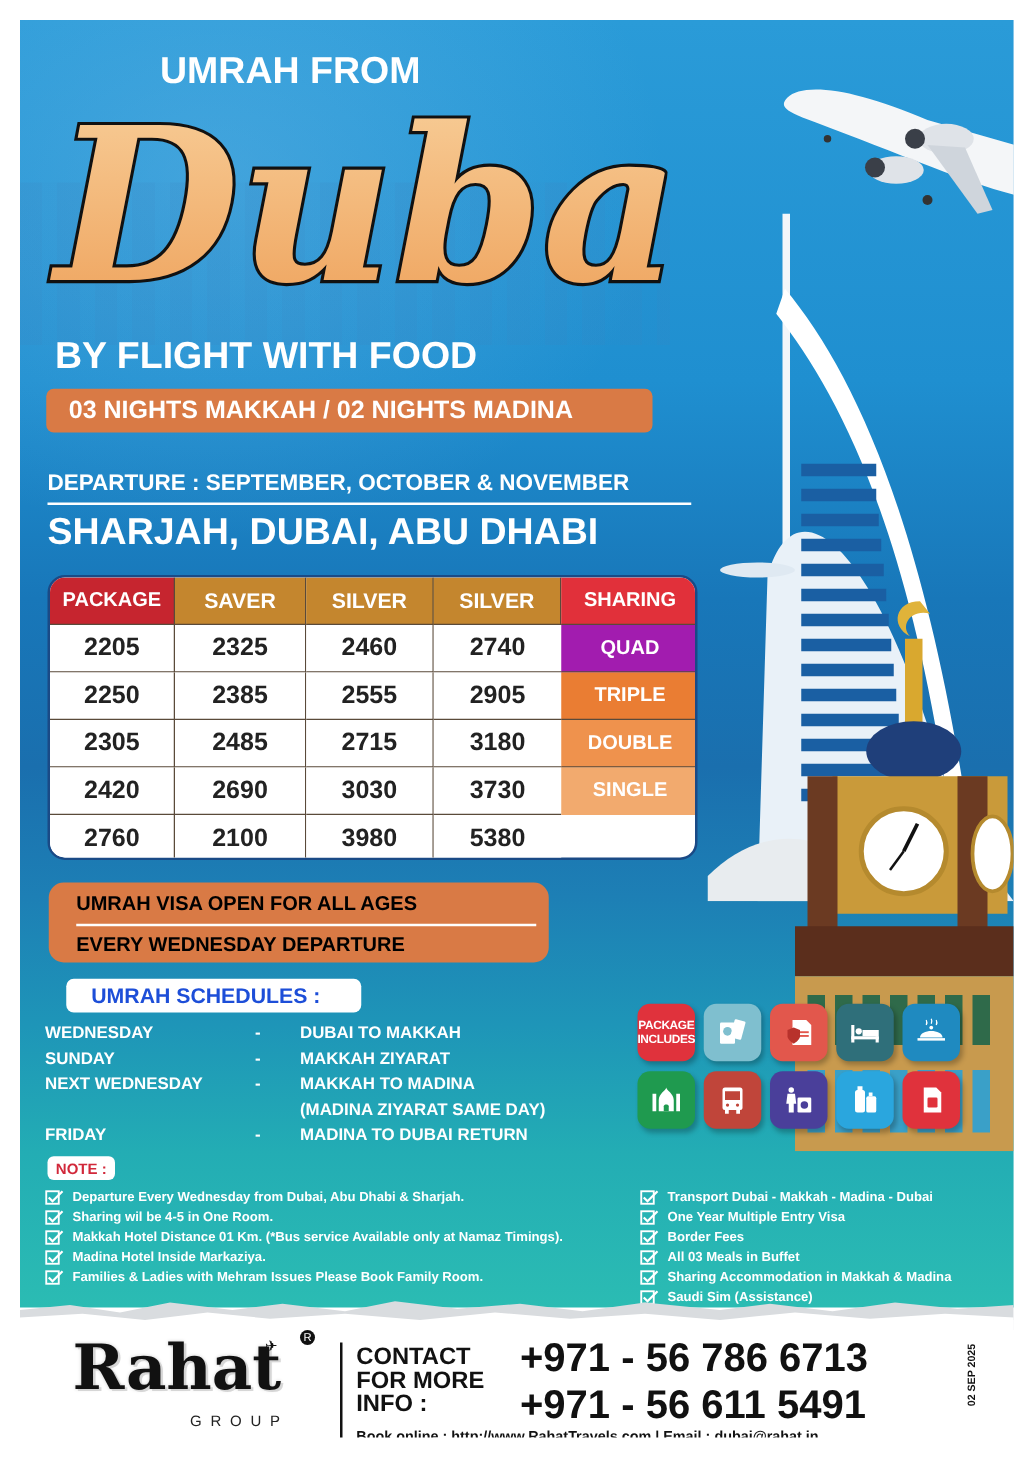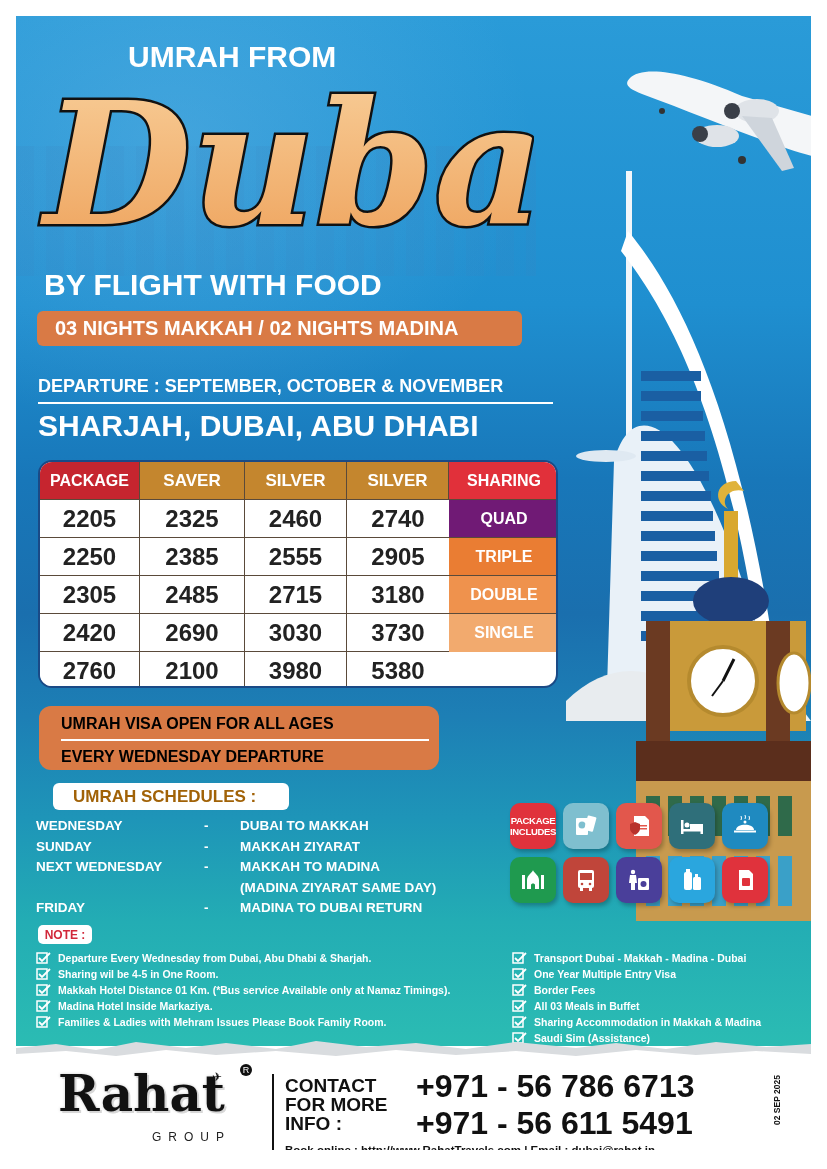--- a/index.html
+++ b/index.html
@@ -65,42 +65,42 @@
     grid-template-rows: 38px 38px 38px 38px 38px 38px;
     border: 2px solid #1a4a86;
   }
   .cell {
     display: flex; align-items: center; justify-content: center;
     border-right: 1px solid #5a4a3a; border-bottom: 1px solid #5a4a3a;
   }
   .cell.head { background: #c4862e; color: #ffffff; font-weight: 700; font-size: 17px; }
   .cell.corner { background: #c6252f; color: #ffffff; font-weight: 700; font-size: 16px; }
   .cell.rowlabel { color: #ffffff; font-weight: 700; font-size: 16px; }
-  .cell.val { color: #222222; font-weight: 700; font-size: 24px; background: #ffffff; }
+  .cell.val { color: #222222; font-weight: 700; font-size: 20px; background: #ffffff; }
   .r1 { background: #e1303a; }
-  .r2 { background: #701a75; }
+  .r2 { background: #a21caf; }
   .r3 { background: #ea7d33; }
   .r4 { background: #ef924d; }
   .r5 { background: #f2aa6e; }
 
   
   .visa-banner {
     position: absolute; left: 23px; top: 690px; width: 400px; height: 64px;
     background: #d97a45; border-radius: 12px;
     color: #000000; font-weight: 700; font-size: 16px;
     padding: 4px 0 0 22px;
   }
   .visa-banner .line1 { height: 28px; line-height: 28px; }
   .visa-banner .sep { width: 368px; height: 2px; background: #ffffff; margin: 1px 0 3px 0; }
   .visa-banner .line2 { height: 26px; line-height: 26px; }
 
   .sched-pill {
     position: absolute; left: 37px; top: 767px; width: 236px; height: 27px;
     background: #ffffff; border-radius: 6px;
-    color: #a16207; font-weight: 700; font-size: 17px;
+    color: #1d4ed8; font-weight: 700; font-size: 17px;
     display: flex; align-items: center; padding-left: 20px;
   }
   .schedule {
     position: absolute; left: 20px; top: 800px; width: 470px;
     color: #ffffff; font-weight: 700; font-size: 13.5px;
   }
   .sched-row { display: flex; height: 20.5px; line-height: 20.5px; }
   .sched-row .day { width: 168px; }
   .sched-row .dash { width: 36px; }
   .sched-row .route { flex: 1; }

